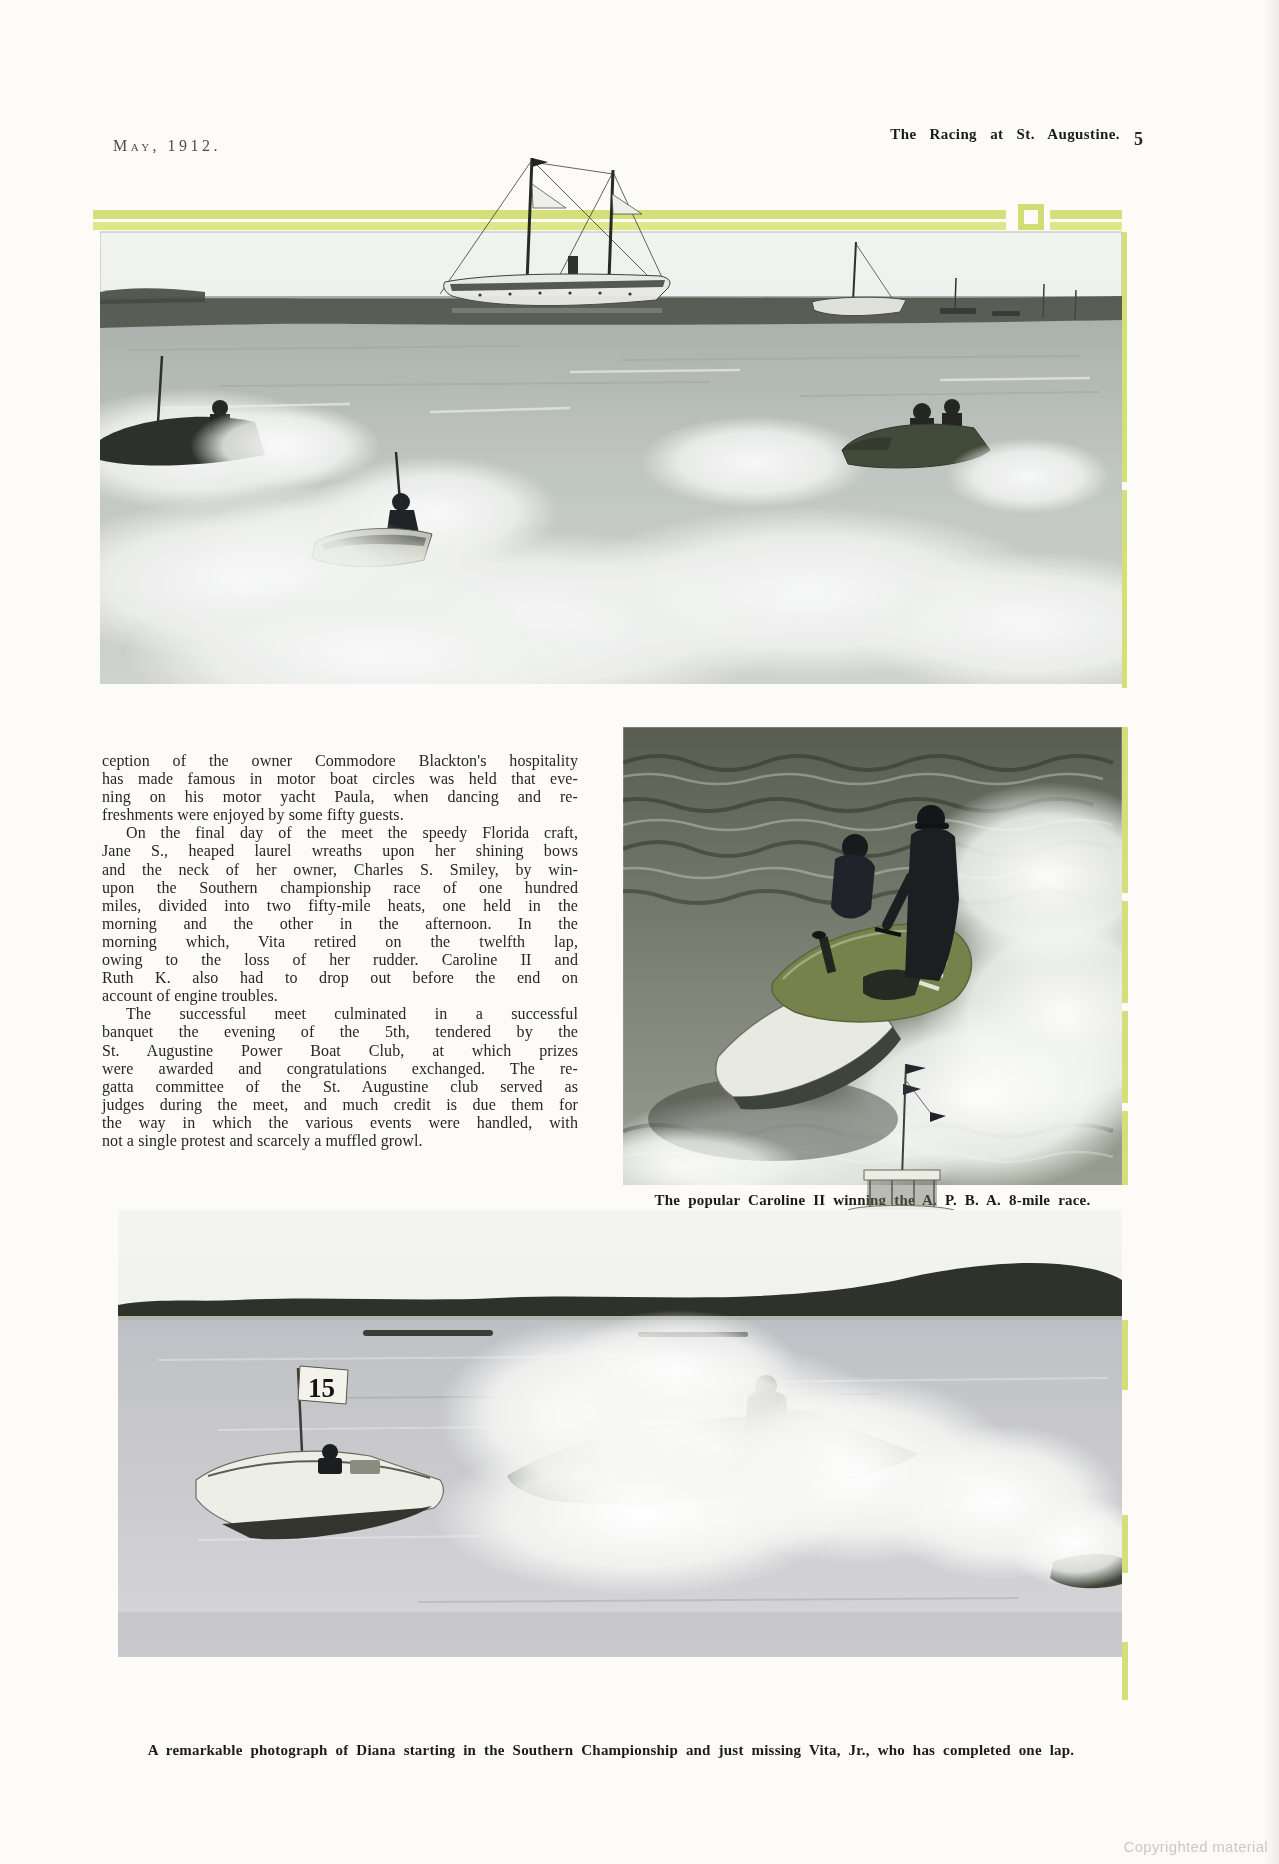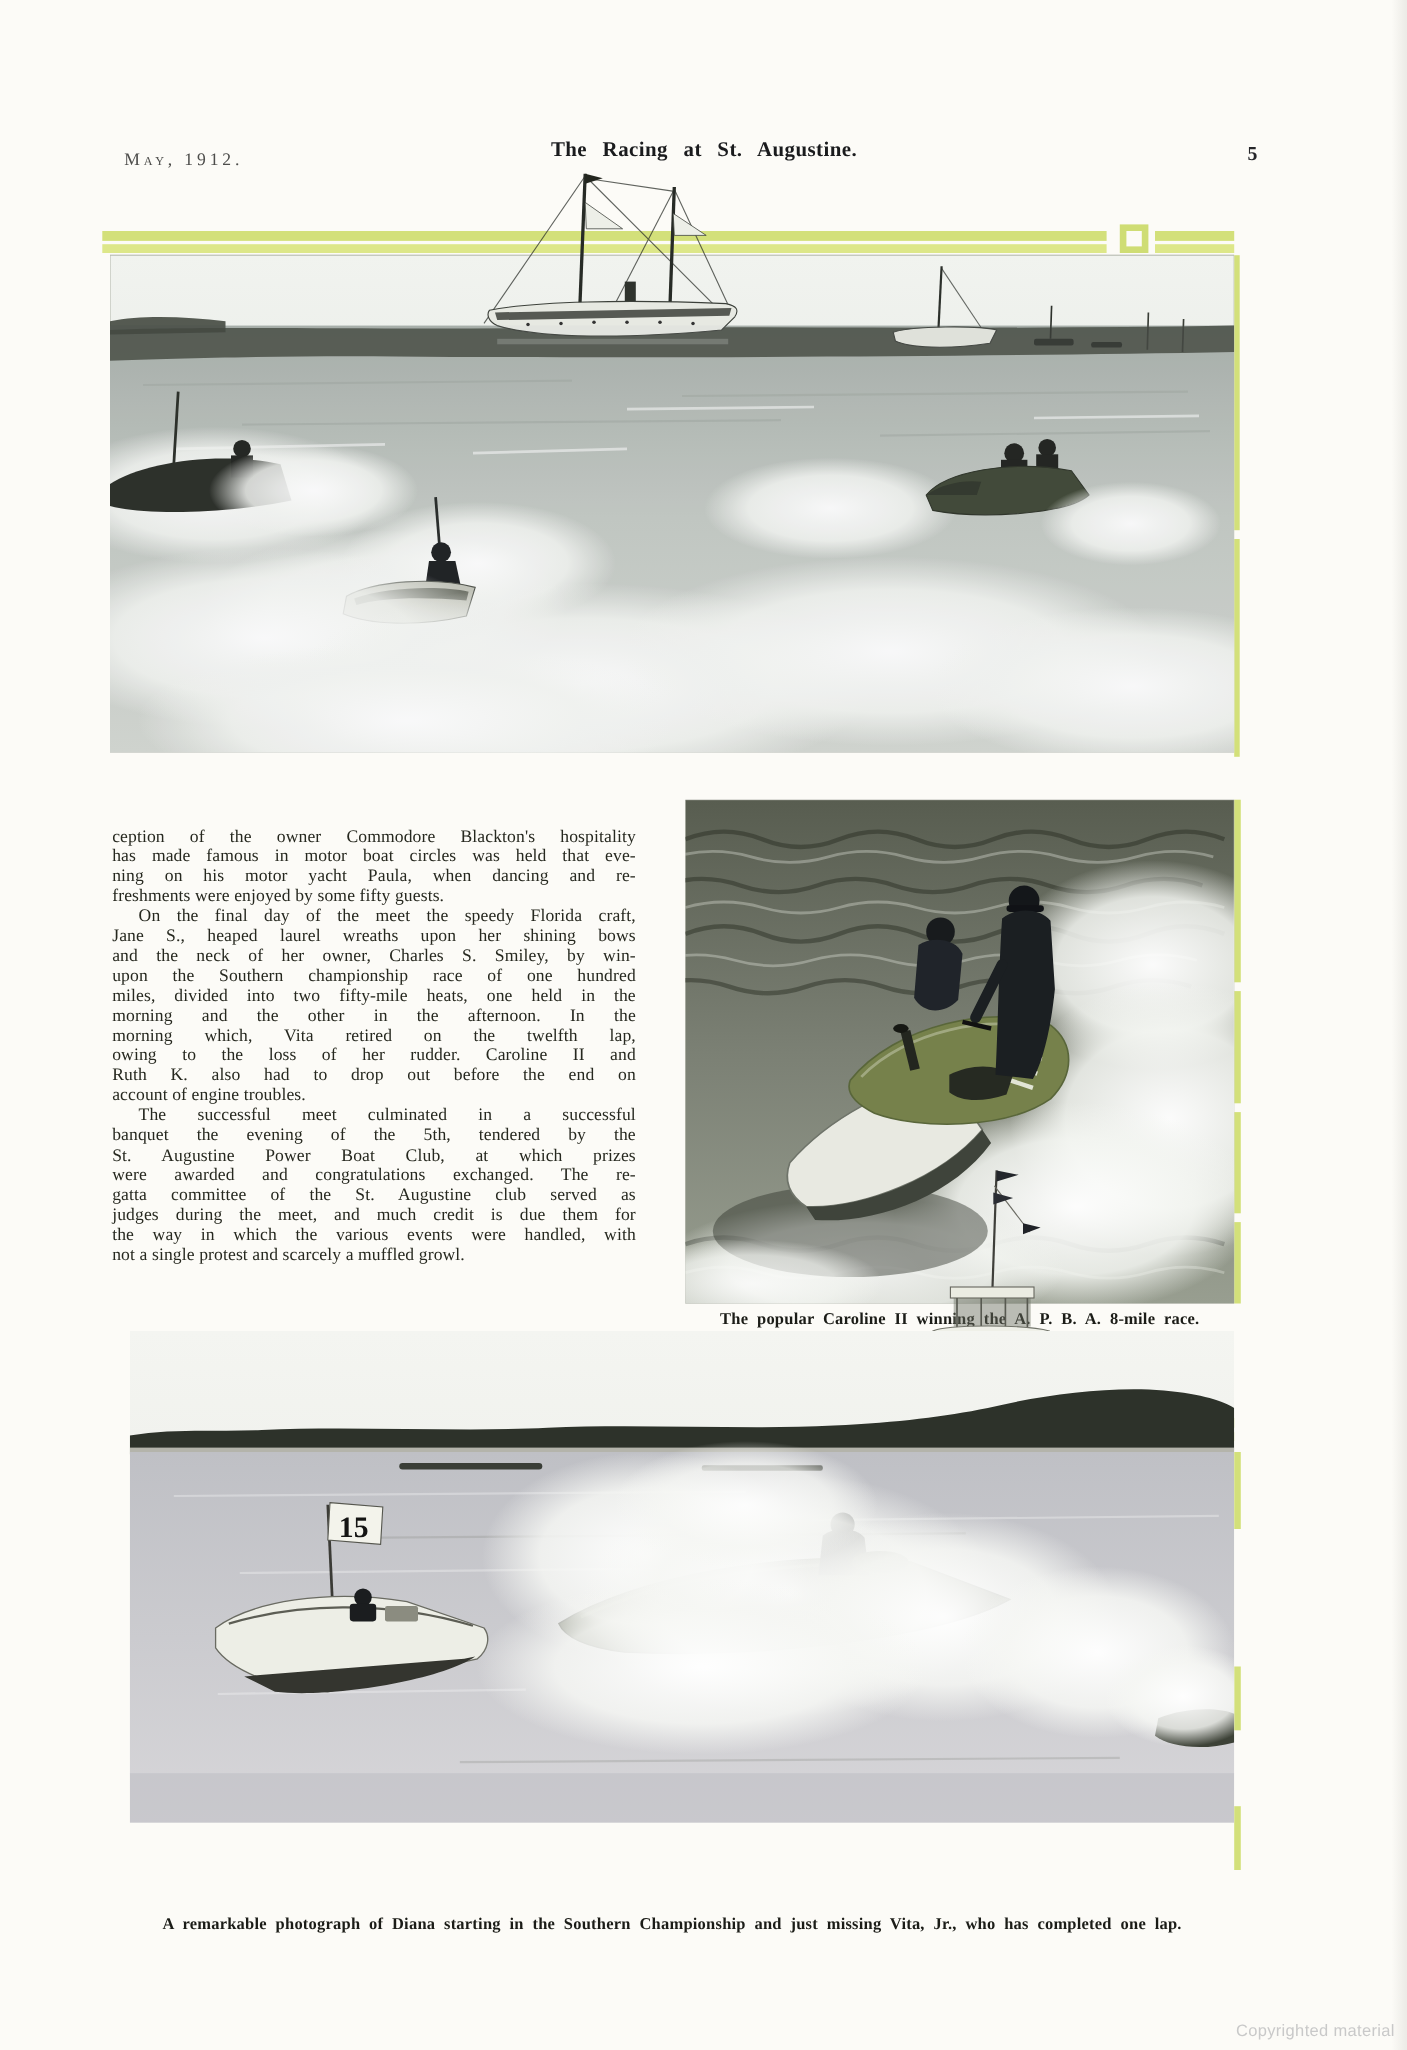--- a/index.html
+++ b/index.html
@@ -3,21 +3,21 @@
 <meta charset="utf-8">
 <style>
   html,body{margin:0;padding:0;background:#e9e7e2;}
   #page{position:relative;width:1279px;height:1864px;background:#fcfbf7;overflow:hidden;
         font-family:"Liberation Serif",serif;}
   #page::after{content:"";position:absolute;top:0;right:0;width:14px;height:100%;
         background:linear-gradient(to right,rgba(0,0,0,0),rgba(90,88,80,.10));pointer-events:none;}
   .abs{position:absolute;}
   
   .date{left:113px;top:137px;font-size:16px;font-variant:small-caps;letter-spacing:3.5px;color:#4d4d4b;}
-  .title{left:160px;top:126px;width:960px;text-align:center;font-weight:bold;font-size:19px;
+  .title{left:160px;top:126px;width:960px;text-align:right;font-weight:bold;font-size:15px;
          word-spacing:9px;letter-spacing:.4px;color:#1a1b1d;}
   .pageno{left:1134px;top:129px;font-weight:bold;font-size:18px;color:#26262a;}
   
   .bar{position:absolute;background:#d3e07a;}
   .bar.lt{background:#dde789;}
   .osquare{position:absolute;left:1018px;top:204px;width:26px;height:26px;box-sizing:border-box;
            border:6px solid #cfdd74;background:#fcfbf7;}
   
   .cap{position:absolute;text-align:center;font-weight:bold;font-size:15px;color:#1b1c17;
        word-spacing:4px;letter-spacing:.2px;}

